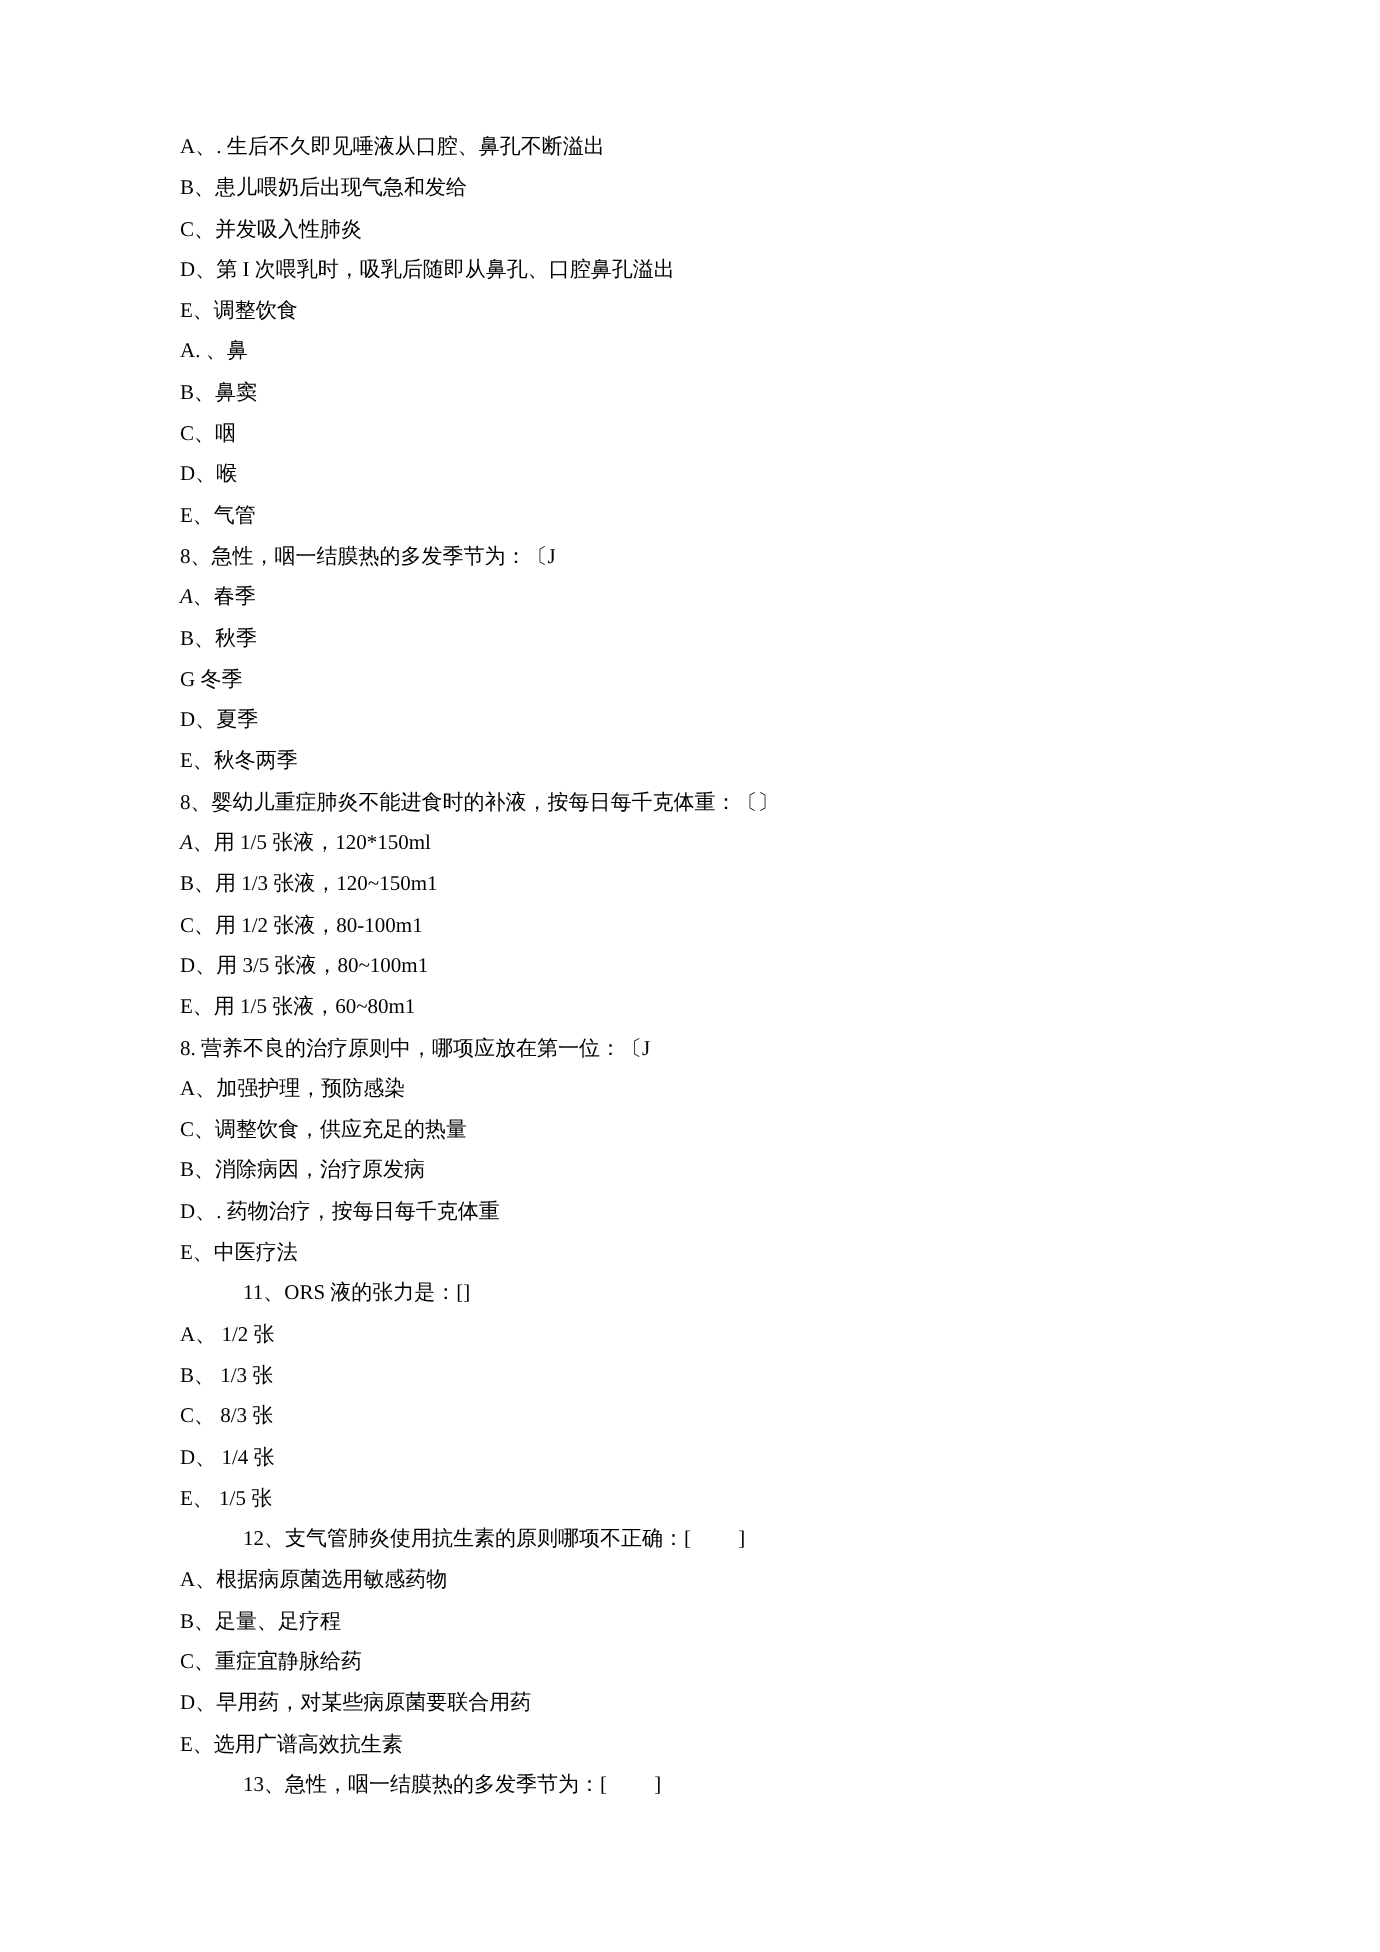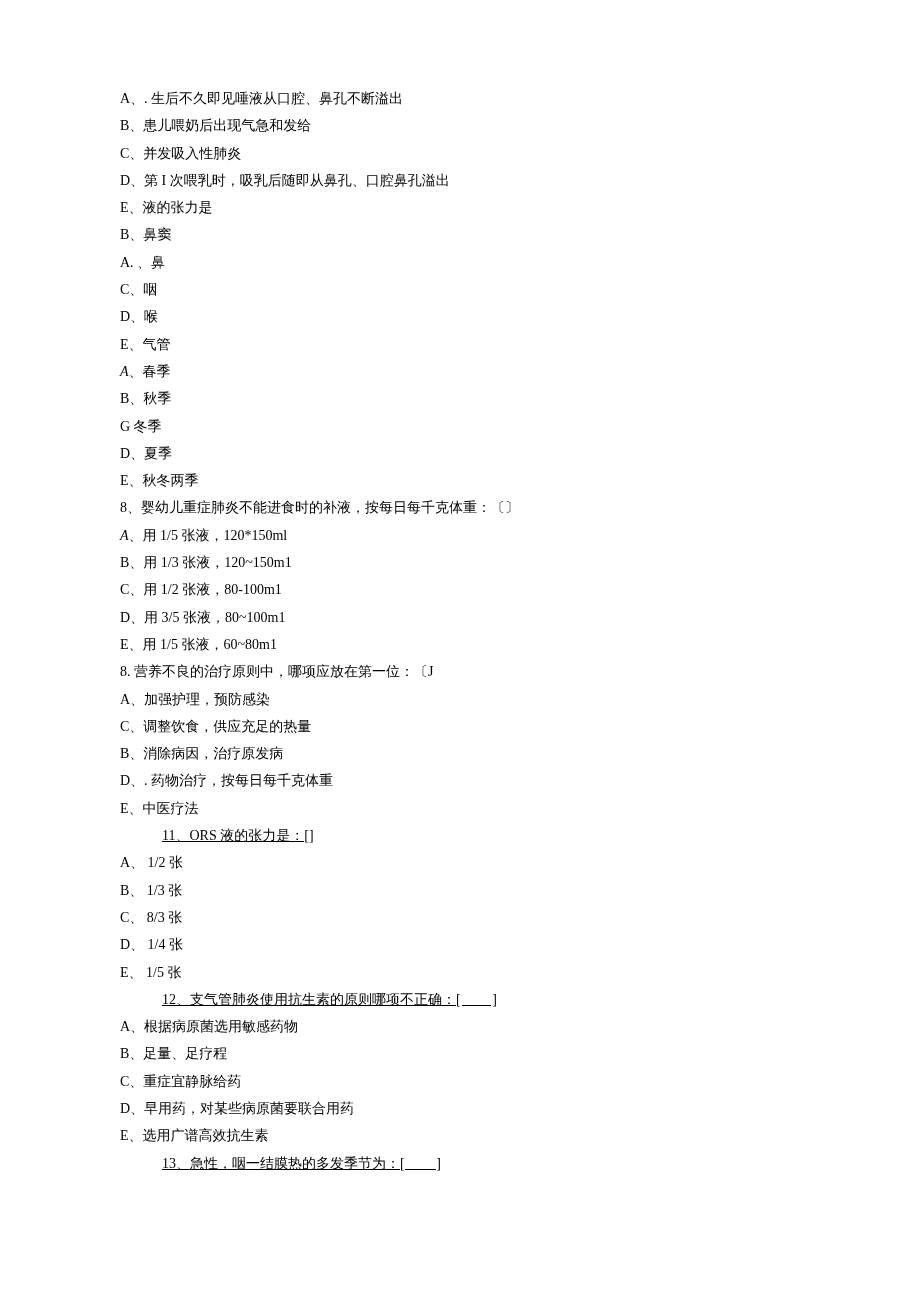--- a/index.html
+++ b/index.html
@@ -14,41 +14,41 @@
       color: #000000;
       line-height: 1.95;
       padding: 85px 120px 60px 120px;
       width: 920px;
     }
     .line {
       white-space: pre;
     }
     .indent {
       padding-left: 42px;
-      text-decoration: underline;
     }
     .italic {
       font-style: italic;
       font-family: "Times New Roman", serif;
     }
   </style>
 </head>
 <body>
 
 <div id="content">
     <div class="line">A、. 生后不久即见唾液从口腔、鼻孔不断溢出</div>
     <div class="line">B、患儿喂奶后出现气急和发给</div>
     <div class="line">C、并发吸入性肺炎</div>
     <div class="line">D、第 I 次喂乳时，吸乳后随即从鼻孔、口腔鼻孔溢出</div>
-    <div class="line">E、液的张力是</div>
+    <div class="line">E、调整饮食</div>
+    <div class="line">A. 、鼻</div>
     <div class="line">B、鼻窦</div>
-    <div class="line">A. 、鼻</div>
     <div class="line">C、咽</div>
     <div class="line">D、喉</div>
     <div class="line">E、气管</div>
+    <div class="line">8、急性，咽一结膜热的多发季节为：〔J</div>
     <div class="line"><span class="italic">A</span>、春季</div>
     <div class="line">B、秋季</div>
     <div class="line">G 冬季</div>
     <div class="line">D、夏季</div>
     <div class="line">E、秋冬两季</div>
     <div class="line">8、婴幼儿重症肺炎不能进食时的补液，按每日每千克体重：〔〕</div>
     <div class="line"><span class="italic">A</span>、用 1/5 张液，120*150ml</div>
     <div class="line">B、用 1/3 张液，120~150m1</div>
     <div class="line">C、用 1/2 张液，80-100m1</div>
     <div class="line">D、用 3/5 张液，80~100m1</div>

